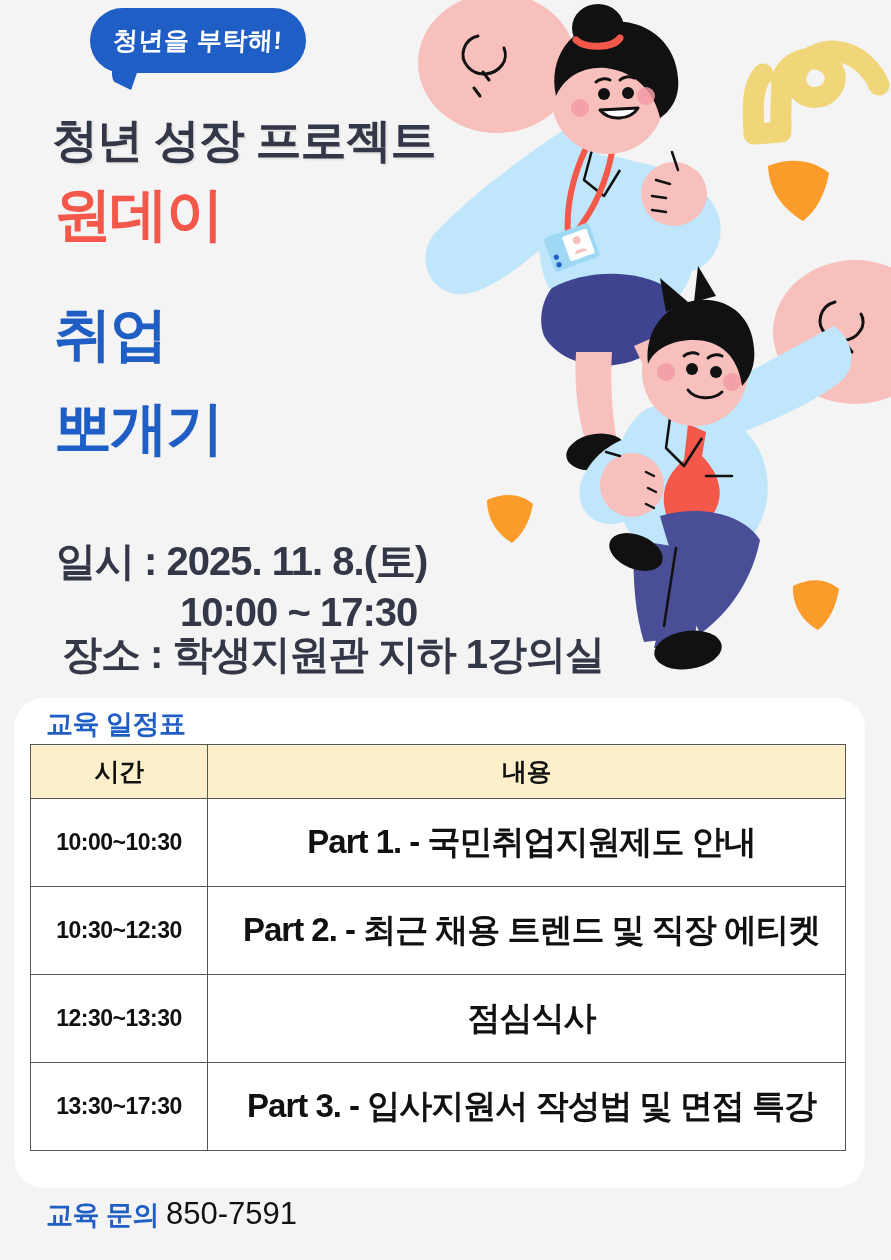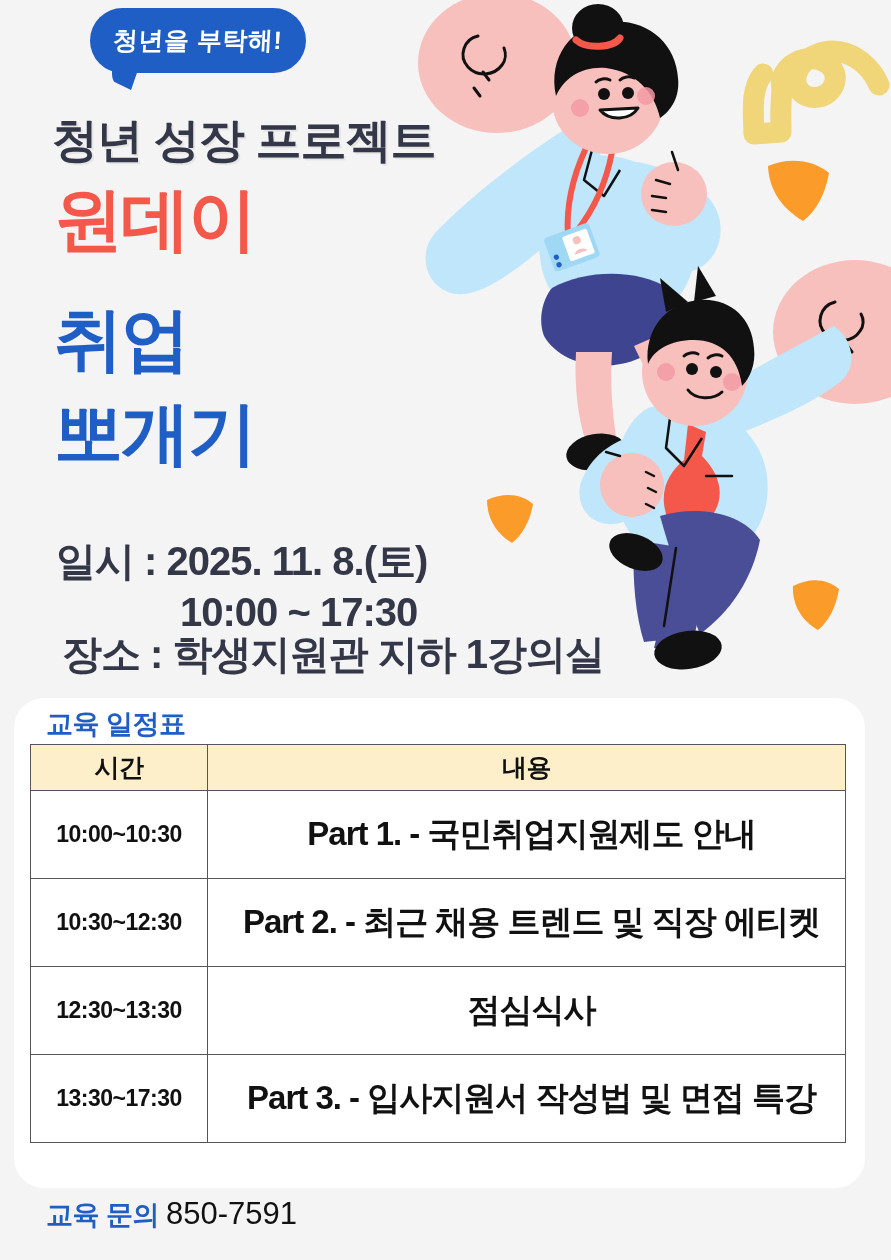--- a/index.html
+++ b/index.html
@@ -43,21 +43,21 @@
 
   
   .subtitle{
     position:absolute; left:52px; top:110px;
     font-size:46px; font-weight:bold; color:#333747;
     letter-spacing:-1px; white-space:nowrap; z-index:6;
     text-shadow:2px 2px 0 rgba(0,0,0,0.06);
   }
   .title-line{
     position:absolute; left:54px;
-    font-size:69px; font-weight:bold; line-height:0.98;
+    font-size:58px; font-weight:bold; line-height:0.98;
     letter-spacing:-2px; white-space:nowrap; z-index:6;
   }
   #title1{ top:186px; color:#f4584a; }
   #title2{ top:306px; color:#1f5ec4; }
   #title3{ top:400px; color:#1f5ec4; }
 
   
   .info{
     position:absolute; z-index:6;
     font-size:40px; font-weight:bold; color:#333747;
@@ -84,21 +84,21 @@
     position:absolute; left:30px; top:744px;
     width:816px; border-collapse:collapse; z-index:8;
     background:#ffffff;
   }
   table.schedule th, table.schedule td{
     border:1px solid #555555;
     color:#111111;
   }
   table.schedule th{
     background:#fcefca;
-    height:46px;
+    height:54px;
     font-size:25px; font-weight:bold;
     letter-spacing:-0.5px;
   }
   table.schedule td{ height:88px;font-weight:bold; }
   td.time{
     width:177px; text-align:center;
     font-size:23px; font-weight:normal; letter-spacing:-0.5px;
   }
   td.content{
     padding-left:10px; text-align:center;

